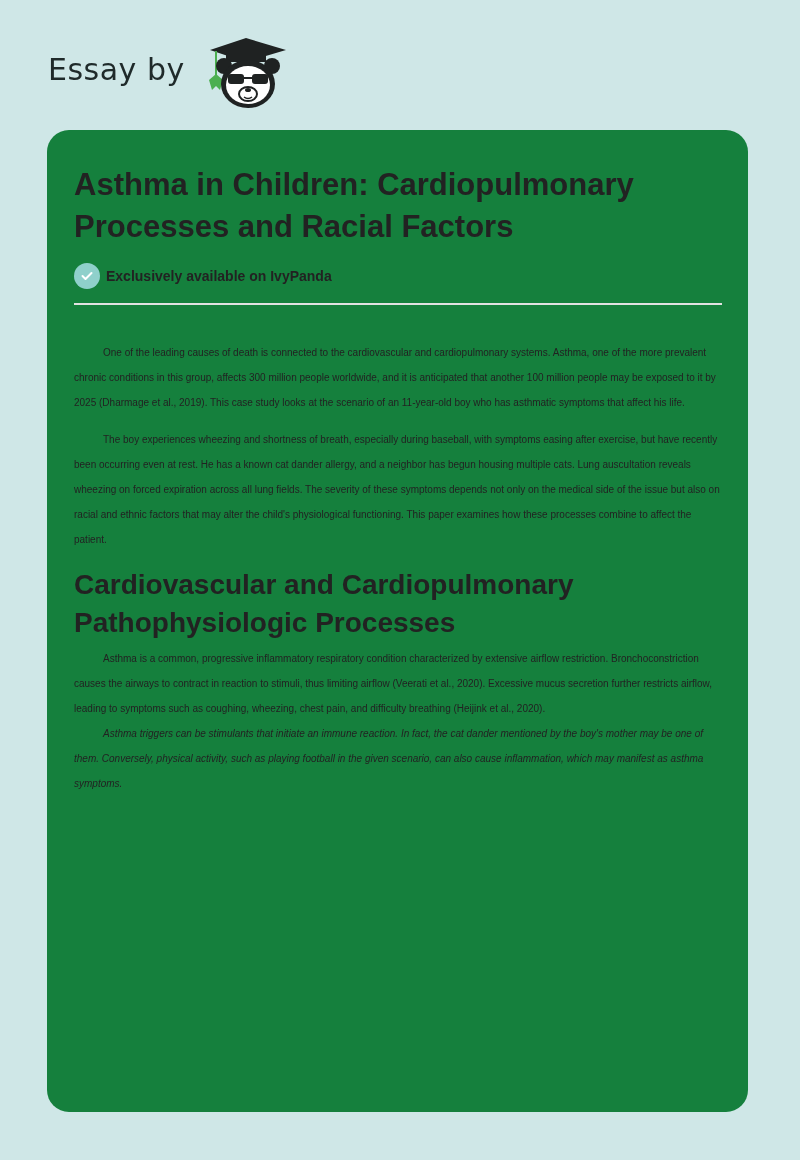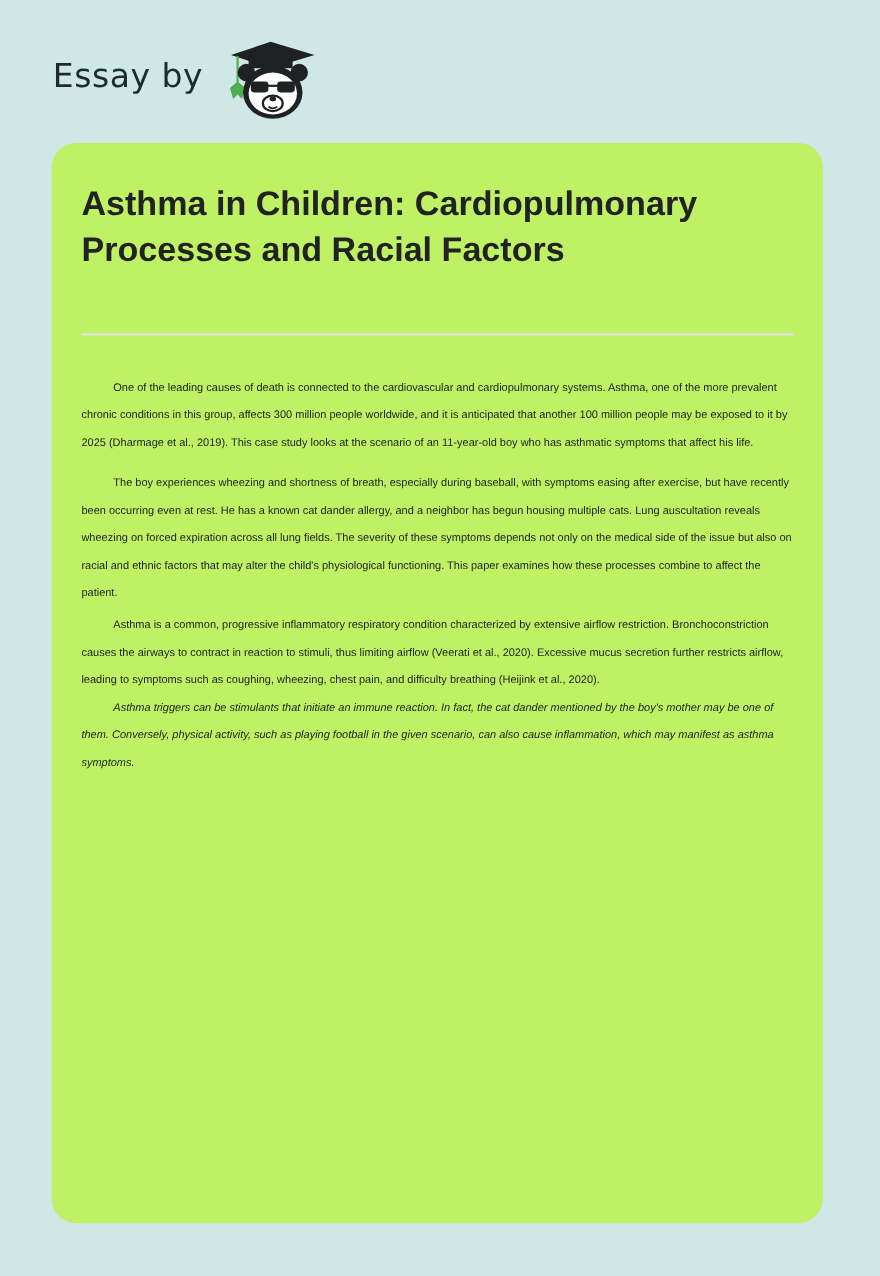--- a/index.html
+++ b/index.html
@@ -53,21 +53,21 @@
       vertical-align: top;
       position: relative;
       top: -2px;
     }
     .card {
       position: absolute;
       left: 47px;
       top: 130px;
       width: 701px;
       height: 982px;
-      background: #bef264;
+      background: #15803d;
       border-radius: 22px;
     }
     .title {
       position: absolute;
       left: 27px;
       top: 34px;
       width: 660px;
       margin: 0;
       font-size: 31px;
       line-height: 42px;
@@ -159,23 +159,32 @@
       <ellipse cx="48" cy="60" rx="9" ry="7" fill="#ffffff" stroke="#1f2222" stroke-width="2"></ellipse>
       <ellipse cx="48" cy="56" rx="3" ry="2" fill="#1f2222"></ellipse>
       <path d="M44,63 Q48,66 52,63" stroke="#1f2222" stroke-width="1.5" fill="none"></path>
     </svg>
   </div>
 </div>
 
 <div class="card">
   <h1 class="title">Asthma in Children: Cardiopulmonary Processes and Racial Factors</h1>
 
+  <div class="exclusive">
+    <span class="check-icon">
+      <svg width="12" height="10" viewBox="0 0 12 10">
+        <path d="M1.5,5 L4.5,8 L10.5,2" stroke="#ffffff" stroke-width="2" fill="none" stroke-linecap="round" stroke-linejoin="round"></path>
+      </svg>
+    </span>
+    <span class="exclusive-label">Exclusively available on IvyPanda</span>
+  </div>
 
   <div class="divider"></div>
 
   <div class="content">
     <p class="p1">One of the leading causes of death is connected to the cardiovascular and cardiopulmonary systems. Asthma, one of the more prevalent chronic conditions in this group, affects 300 million people worldwide, and it is anticipated that another 100 million people may be exposed to it by 2025 (Dharmage et al., 2019). This case study looks at the scenario of an 11-year-old boy who has asthmatic symptoms that affect his life.</p>
     <p class="p2">The boy experiences wheezing and shortness of breath, especially during baseball, with symptoms easing after exercise, but have recently been occurring even at rest. He has a known cat dander allergy, and a neighbor has begun housing multiple cats. Lung auscultation reveals wheezing on forced expiration across all lung fields. The severity of these symptoms depends not only on the medical side of the issue but also on racial and ethnic factors that may alter the child's physiological functioning. This paper examines how these processes combine to affect the patient.</p>
 
+    <h2 class="h-cardio">Cardiovascular and Cardiopulmonary Pathophysiologic Processes</h2>
     <p class="p3">Asthma is a common, progressive inflammatory respiratory condition characterized by extensive airflow restriction. Bronchoconstriction causes the airways to contract in reaction to stimuli, thus limiting airflow (Veerati et al., 2020). Excessive mucus secretion further restricts airflow, leading to symptoms such as coughing, wheezing, chest pain, and difficulty breathing (Heijink et al., 2020).</p>
     <p class="p4">Asthma triggers can be stimulants that initiate an immune reaction. In fact, the cat dander mentioned by the boy's mother may be one of them. Conversely, physical activity, such as playing football in the given scenario, can also cause inflammation, which may manifest as asthma symptoms.</p>
   </div>
 </div>
 
 </body></html>

